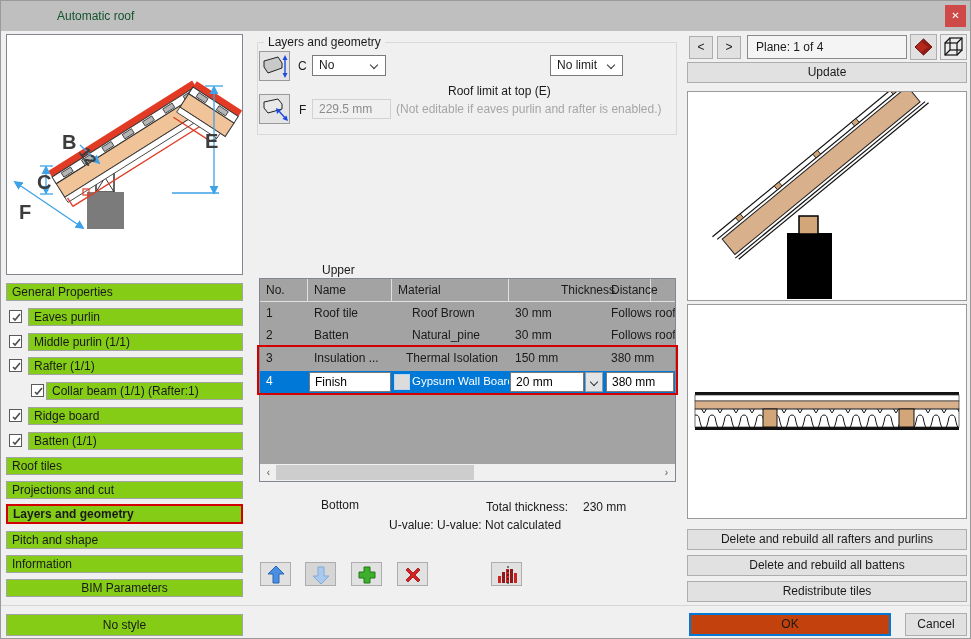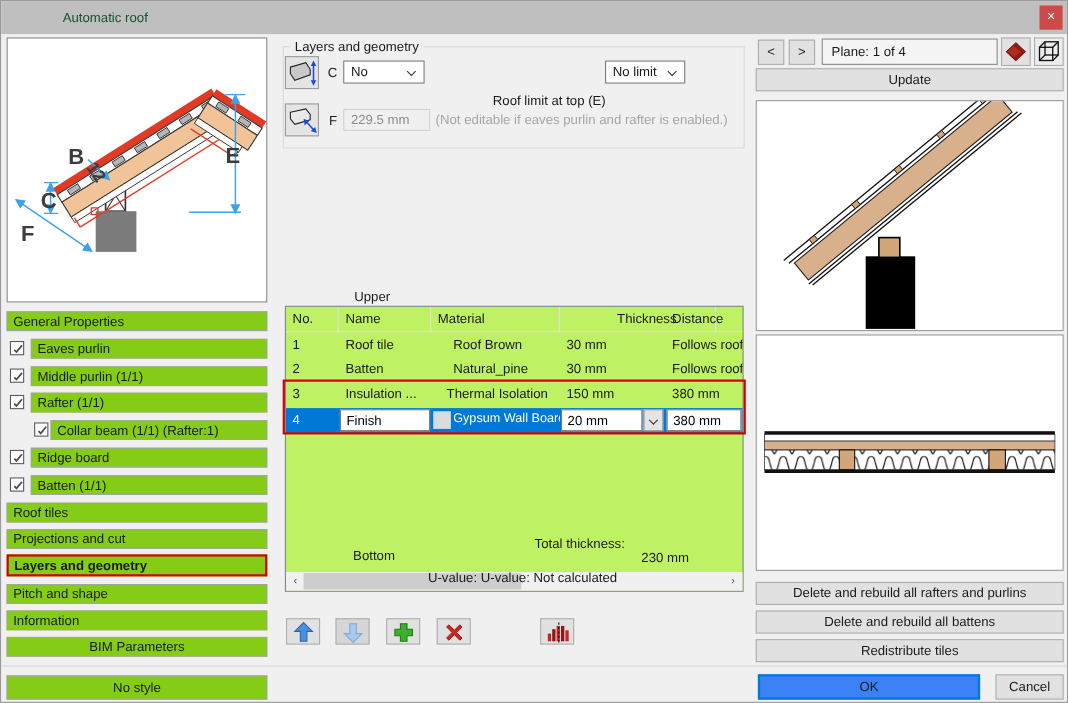--- a/index.html
+++ b/index.html
@@ -26,21 +26,21 @@
   .group-label { position:absolute; left:263px; top:34px; background:#f0f0f0; padding:0 4px; }
   .icon-btn { position:absolute; width:31px; height:30px; background:#e4e4e4; border:1px solid #9a9a9a; }
   .icon-btn svg { position:absolute; left:1px; top:1px; }
   .field-label { position:absolute; }
   .select { position:absolute; height:21px; background:#fff; border:1px solid #7a7a7a; line-height:19px; padding-left:6px; cursor:pointer; }
   .chev { position:absolute; right:8px; top:6px; width:6px; height:6px; border-right:1px solid #333; border-bottom:1px solid #333; transform:rotate(45deg); }
   .dis-field { position:absolute; height:20px; background:#f0f0f0; border:1px solid #d2d2d2; color:#8c8c8c; line-height:18px; padding-left:6px; }
   .note { position:absolute; color:#a6a6a6; }
 
   
-  .tbl { position:absolute; left:258px; top:277px; width:417px; height:260px; background:#bef264; border:1px solid #82878f; }
+  .tbl { position:absolute; left:258px; top:277px; width:417px; height:204px; background:#a3a3a3; border:1px solid #82878f; }
   .tbl-head { position:absolute; left:0; top:0; width:100%; height:23px; border-bottom:1px solid #e0e0e0; }
   .tbl-head .hc { position:absolute; top:0; height:23px; line-height:22px; padding-left:6px; border-right:1px solid #e0e0e0; overflow:hidden; }
   .trow { position:absolute; left:0; width:415px; height:22px; }
   .trow .c { position:absolute; top:0; height:22px; line-height:21px; padding-left:6px; white-space:nowrap; overflow:hidden; }
   .sel-blue { background:#0078d7; color:#fff; }
   .edit { position:absolute; background:#fff; border:1px solid #7a7a7a; color:#000; line-height:18px; padding-left:5px; white-space:nowrap; overflow:hidden; }
   .red-frame { position:absolute; border:2px solid #d40000; pointer-events:none; }
   .hscroll { position:absolute; left:0; bottom:0; width:415px; height:17px; background:#f0f0f0; }
   .hs-arrow { position:absolute; top:0; width:17px; height:17px; color:#555; font-size:10px; line-height:17px; text-align:center; cursor:pointer; }
   .hs-thumb { position:absolute; left:16px; top:1px; width:198px; height:15px; background:#cdcdcd; cursor:pointer; }
@@ -50,21 +50,21 @@
   .mini-btn svg { position:absolute; left:5px; top:2px; }
 
   
   .nav-btn { position:absolute; top:35px; width:24px; height:23px; background:#e1e1e1; border:1px solid #adadad; text-align:center; line-height:21px; cursor:pointer; }
   .plane-box { position:absolute; left:746px; top:34px; width:160px; height:24px; background:#f4f4f4; border:1px solid #8a8a8a; line-height:22px; padding-left:8px; }
   .sq-btn { position:absolute; top:33px; width:27px; height:26px; background:#ececec; border:1px solid #adadad; cursor:pointer; }
   .wide-btn { position:absolute; left:686px; width:280px; height:21px; background:#e1e1e1; border:1px solid #adadad; text-align:center; line-height:19px; cursor:pointer; }
   .preview { position:absolute; left:686px; width:280px; background:#fff; border:1px solid #9a9a9a; }
 
   .sep-line { position:absolute; left:0; top:604px; width:971px; height:1px; background:#d7d7d7; }
-  .ok-btn { position:absolute; left:688px; top:612px; width:202px; height:23px; background:#3b82f6; border:2px solid #0078d7; text-align:center; line-height:19px; cursor:pointer; }
+  .ok-btn { position:absolute; left:688px; top:612px; width:202px; height:23px; background:#c2410c; border:2px solid #0078d7; text-align:center; line-height:19px; cursor:pointer; }
   .cancel-btn { position:absolute; left:904px; top:612px; width:62px; height:23px; background:#e1e1e1; border:1px solid #adadad; text-align:center; line-height:21px; cursor:pointer; }
 
   svg text { font-family:"Liberation Sans","DejaVu Sans",sans-serif; }
 </style>
 </head>
 <body>
 
 <div class="dialog">
 
   <div class="titlebar">
@@ -267,21 +267,21 @@
     <div class="hscroll">
       <div class="hs-arrow" style="left:0;">‹</div>
       <div class="hs-thumb"></div>
       <div class="hs-arrow" style="right:0;">›</div>
     </div>
   </div>
 
   <div class="red-frame" style="left:256px;top:344px;width:421px;height:50px;"></div>
 
   <div class="field-label" style="left:320px;top:497px;">Bottom</div>
-  <div class="field-label" style="left:485px;top:486px;">Total thickness:</div>
+  <div class="field-label" style="left:485px;top:499px;">Total thickness:</div>
   <div class="field-label" style="left:582px;top:499px;">230 mm</div>
   <div class="field-label" style="left:388px;top:517px;">U-value: U-value: Not calculated</div>
 
   <div class="mini-btn" style="left:259px;">
     <svg width="20" height="20">
       <path d="M10,1 L18,9 H13 V18 H7 V9 H2 Z" fill="#4a90e2" stroke="#2a64b4" stroke-width="1"></path>
     </svg>
   </div>
   <div class="mini-btn disabled" style="left:304px;">
     <svg width="20" height="20">

